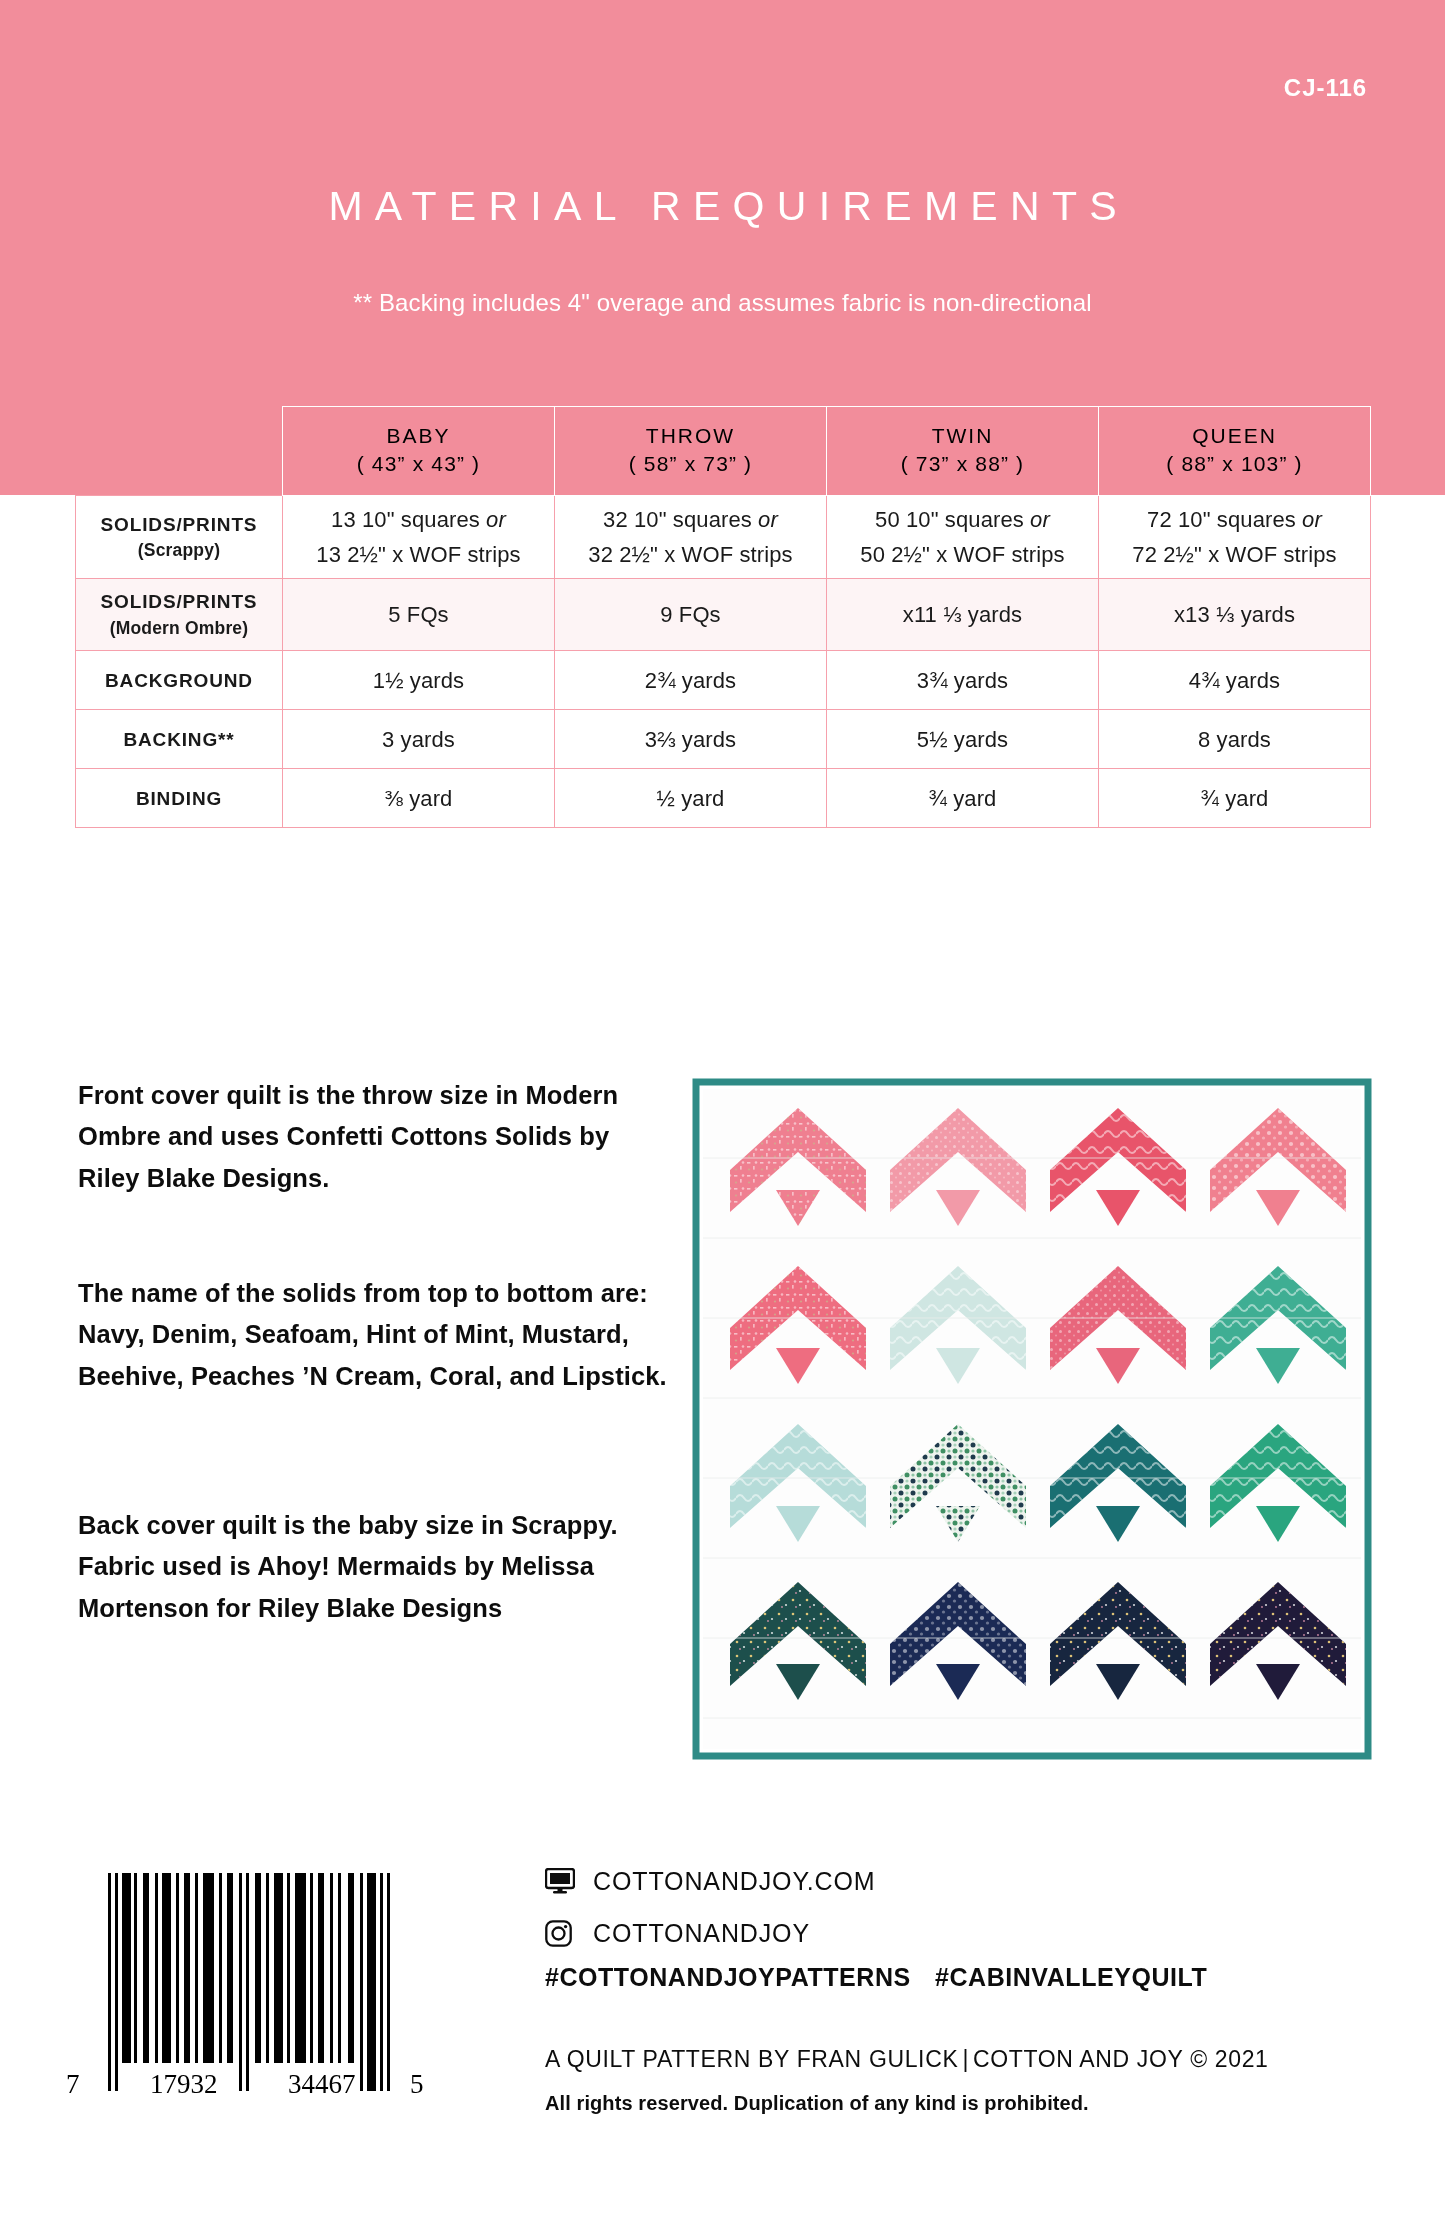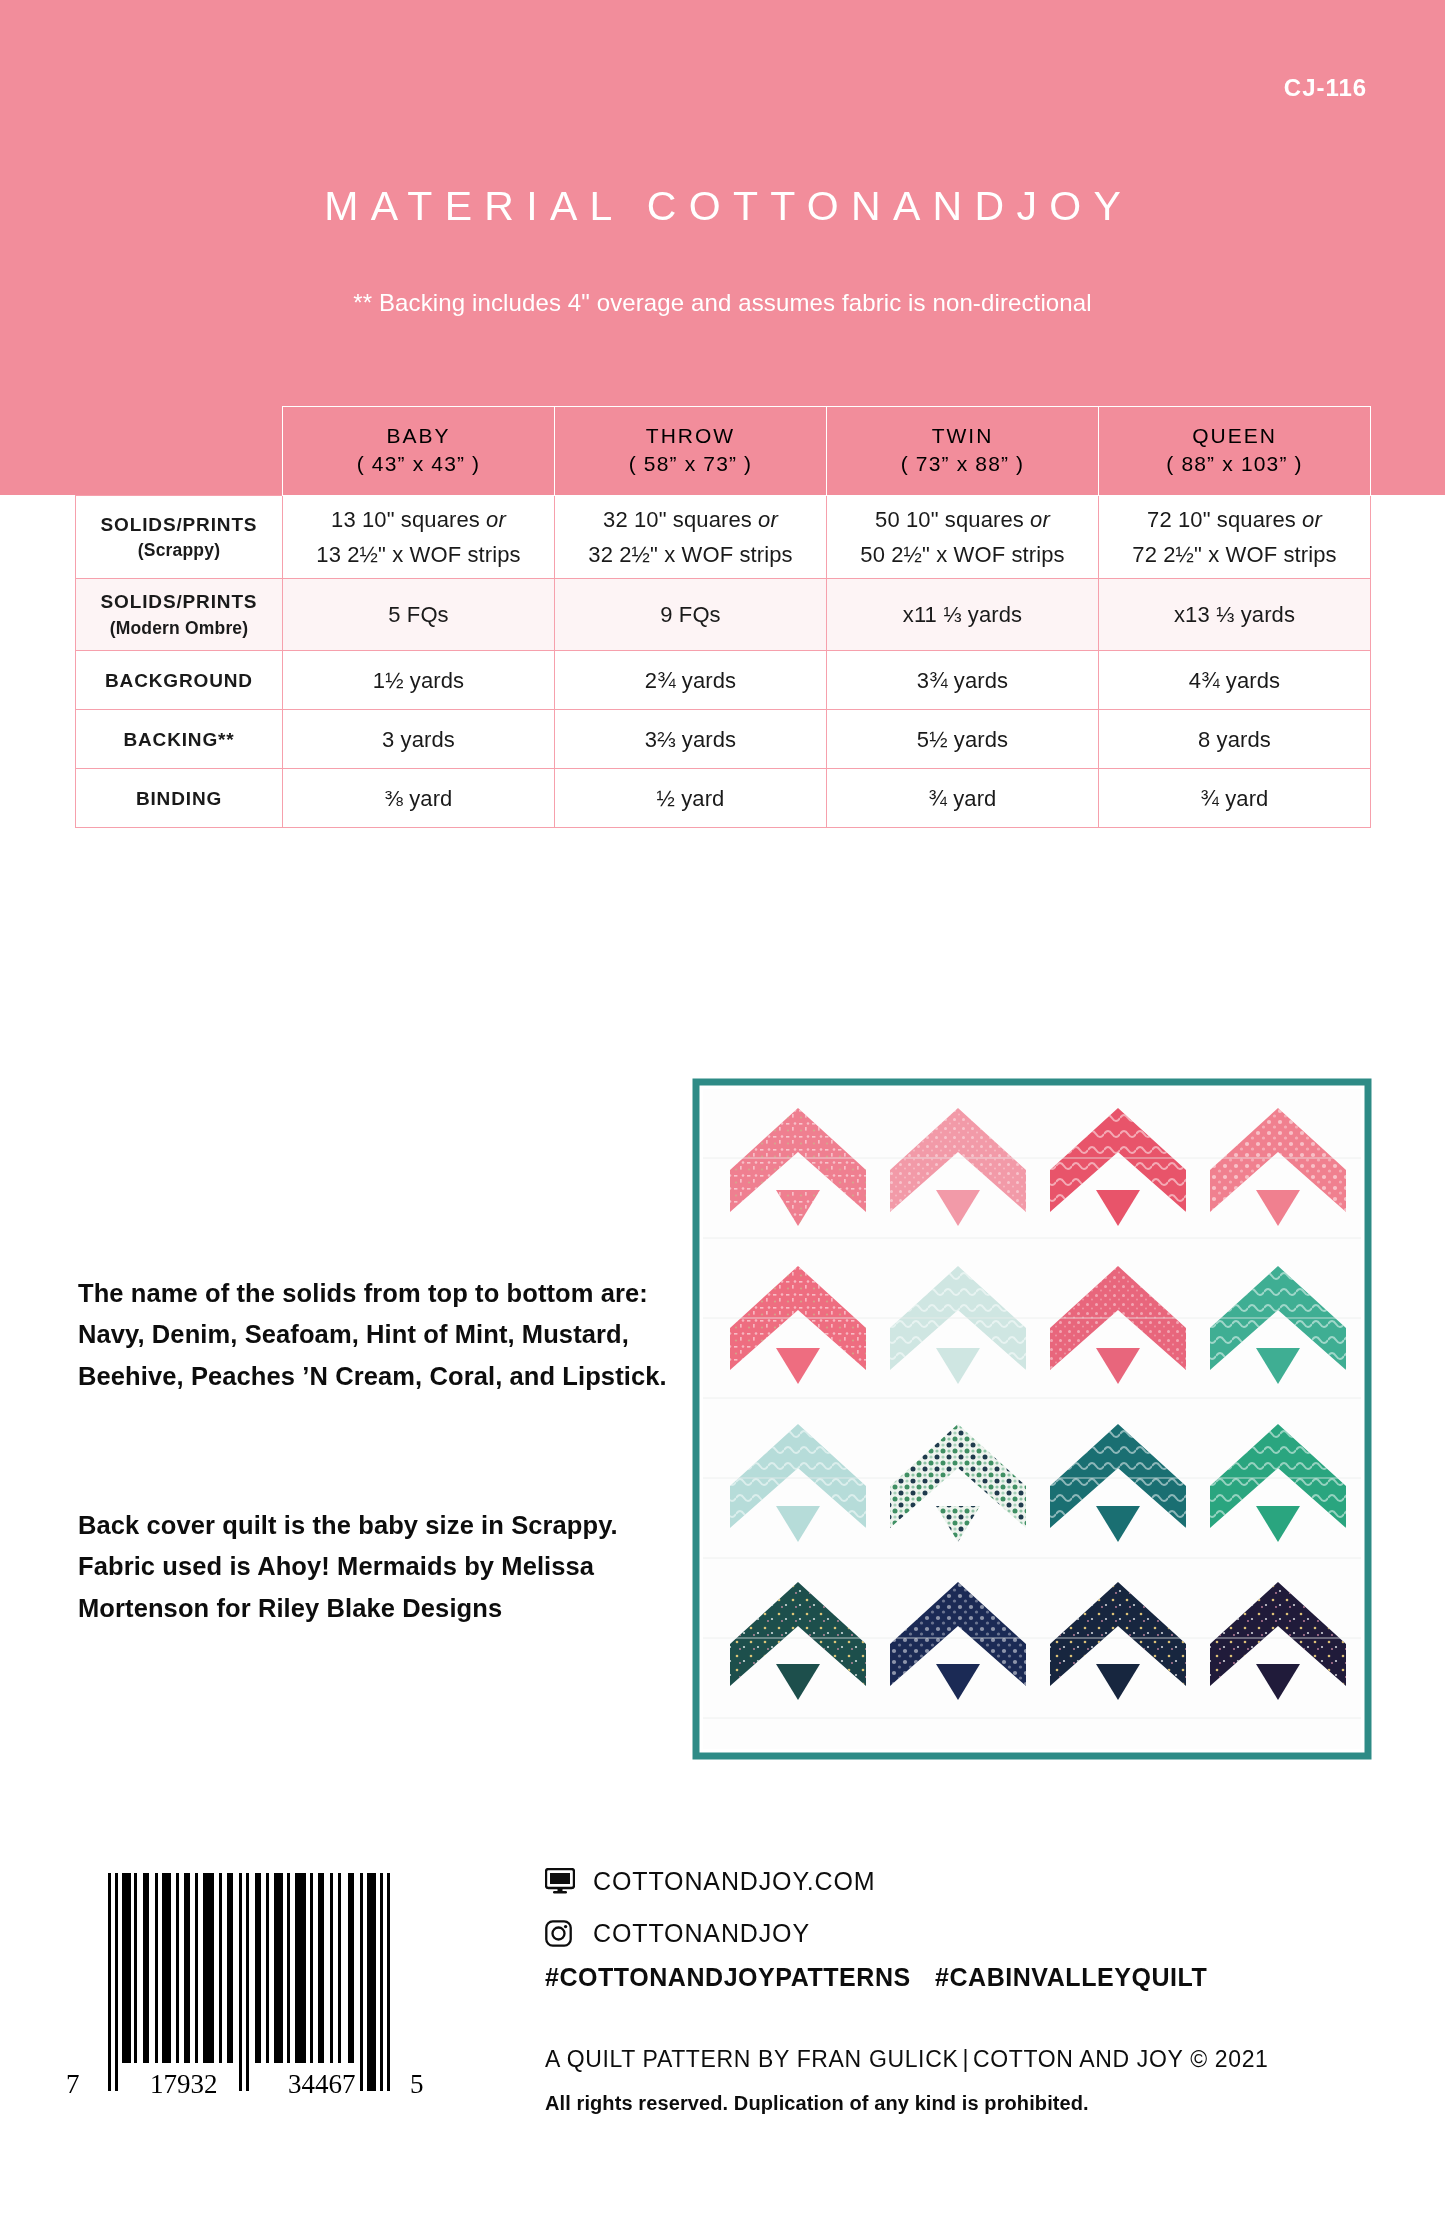--- a/index.html
+++ b/index.html
@@ -279,21 +279,21 @@
   }
 </style>
 </head>
 <body>
 
 <div class="page">
 
   <div class="header-band"></div>
 
   <div class="pattern-code">CJ-116</div>
-  <div class="main-title">MATERIAL COTTONANDJOY</div>
+  <div class="main-title">MATERIAL REQUIREMENTS</div>
   <div class="backing-note">** Backing includes 4" overage and assumes fabric is non-directional</div>
 
   <table class="req-table">
     <colgroup>
       <col class="c-label">
         <col class="c-size">
         <col class="c-size">
         <col class="c-size">
         <col class="c-size">
     </colgroup>
@@ -380,20 +380,21 @@
         </td>
         <td class="cell">⅜ yard</td>
         <td class="cell">½ yard</td>
         <td class="cell">¾ yard</td>
         <td class="cell">¾ yard</td>
       </tr>
     </tbody>
   </table>
 
 
+  <div class="blurb blurb-1">Front cover quilt is the throw size in Modern Ombre and uses Confetti Cottons Solids by Riley Blake Designs.</div>
   <div class="blurb blurb-2">The name of the solids from top to bottom are: Navy, Denim, Seafoam, Hint of Mint, Mustard, Beehive, Peaches ’N Cream, Coral, and Lipstick.</div>
   <div class="blurb blurb-3">Back cover quilt is the baby size in Scrappy. Fabric used is Ahoy! Mermaids by Melissa Mortenson for Riley Blake Designs</div>
 
   <div class="quilt-wrap">
     <svg class="quilt-svg" viewBox="0 0 680 682" xmlns="http://www.w3.org/2000/svg">
       <defs>
 
         <clipPath id="blockClip">
             <rect x="0" y="0" width="170" height="170"></rect>
           </clipPath>

